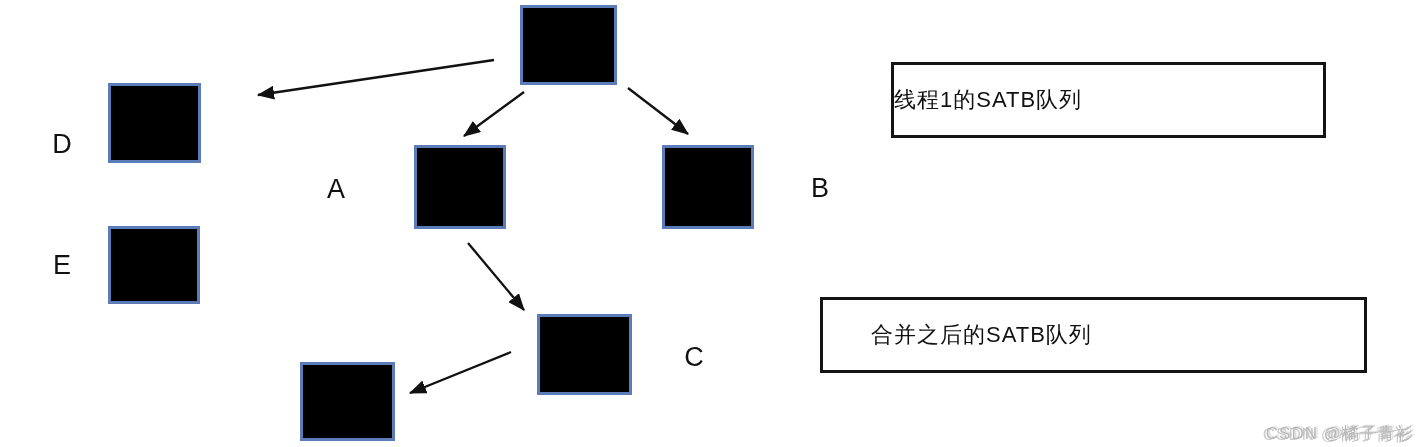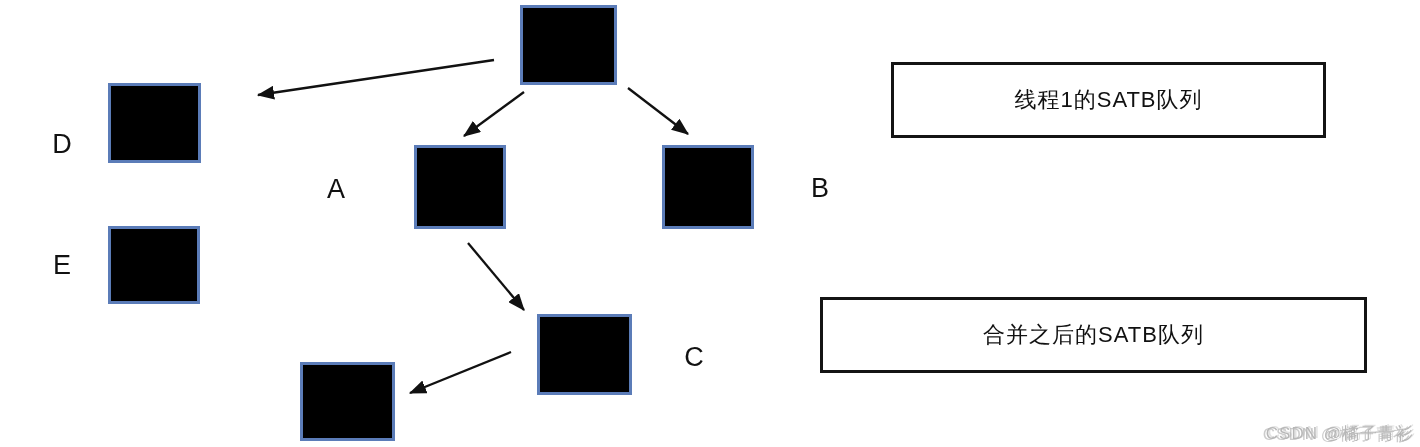--- a/index.html
+++ b/index.html
@@ -45,21 +45,20 @@
     line-height: 1;
     white-space: nowrap;
   }
   .queue-box {
     position: absolute;
     border: 3px solid var(--queue-border, #141414);
     box-sizing: border-box;
     background: #ffffff;
     display: flex;
     align-items: center;
-    justify-content: center;
   }
   .queue-label {
     font-size: 22px;
     color: #111111;
     letter-spacing: 1px;
     white-space: nowrap;
   }
   .watermark {
     position: absolute;
     right: 6px;
@@ -101,19 +100,19 @@
 
   <div class="node-label" style="left:62px;  top:144px;">D</div>
   <div class="node-label" style="left:336px; top:189px;">A</div>
   <div class="node-label" style="left:820px; top:188px;">B</div>
   <div class="node-label" style="left:62px;  top:265px;">E</div>
   <div class="node-label" style="left:694px; top:357px;">C</div>
 
   <div class="queue-box" style="left:891px; top:62px;  width:435px; height:76px;">
     <span class="queue-label">线程1的SATB队列</span>
   </div>
-  <div class="queue-box" style="left:820px; top:297px; width:547px; height:76px;">
+  <div class="queue-box" style="left:820px; top:297px; width:547px; height:76px;padding-left:48px;">
     <span class="queue-label">合并之后的SATB队列</span>
   </div>
 
   <div class="watermark">CSDN @橘子青衫</div>
 
 </div>
 
 </body></html>

